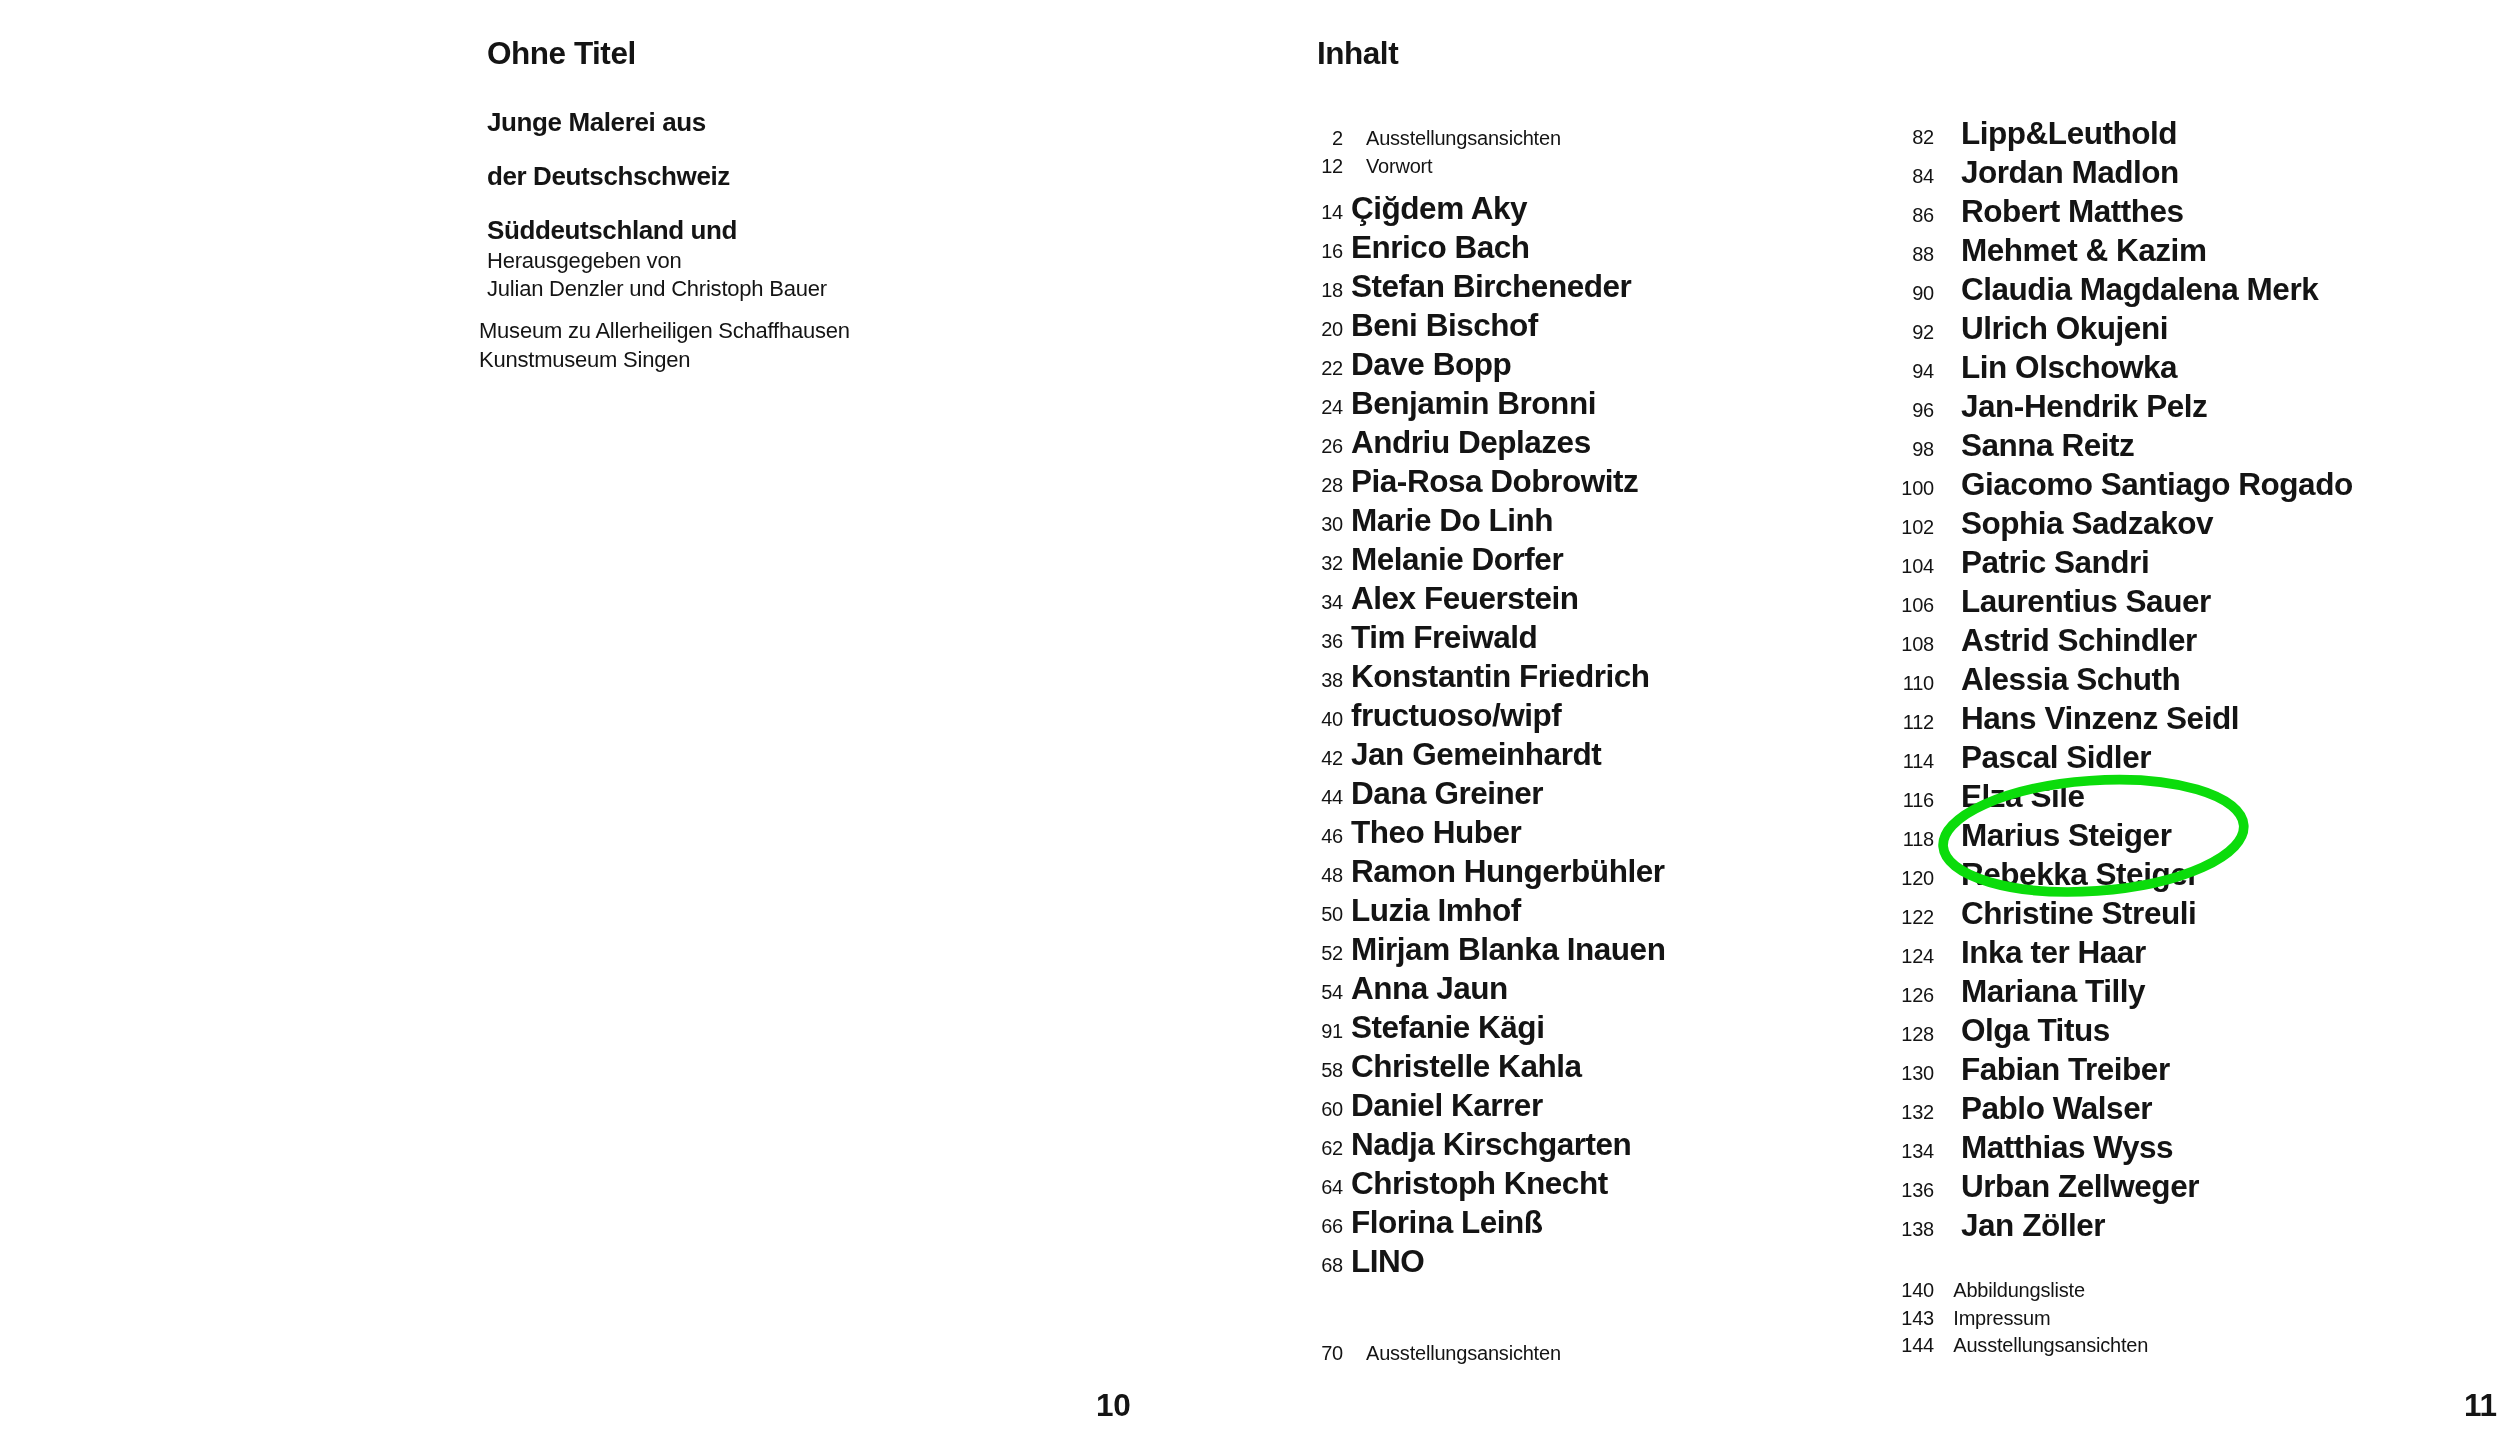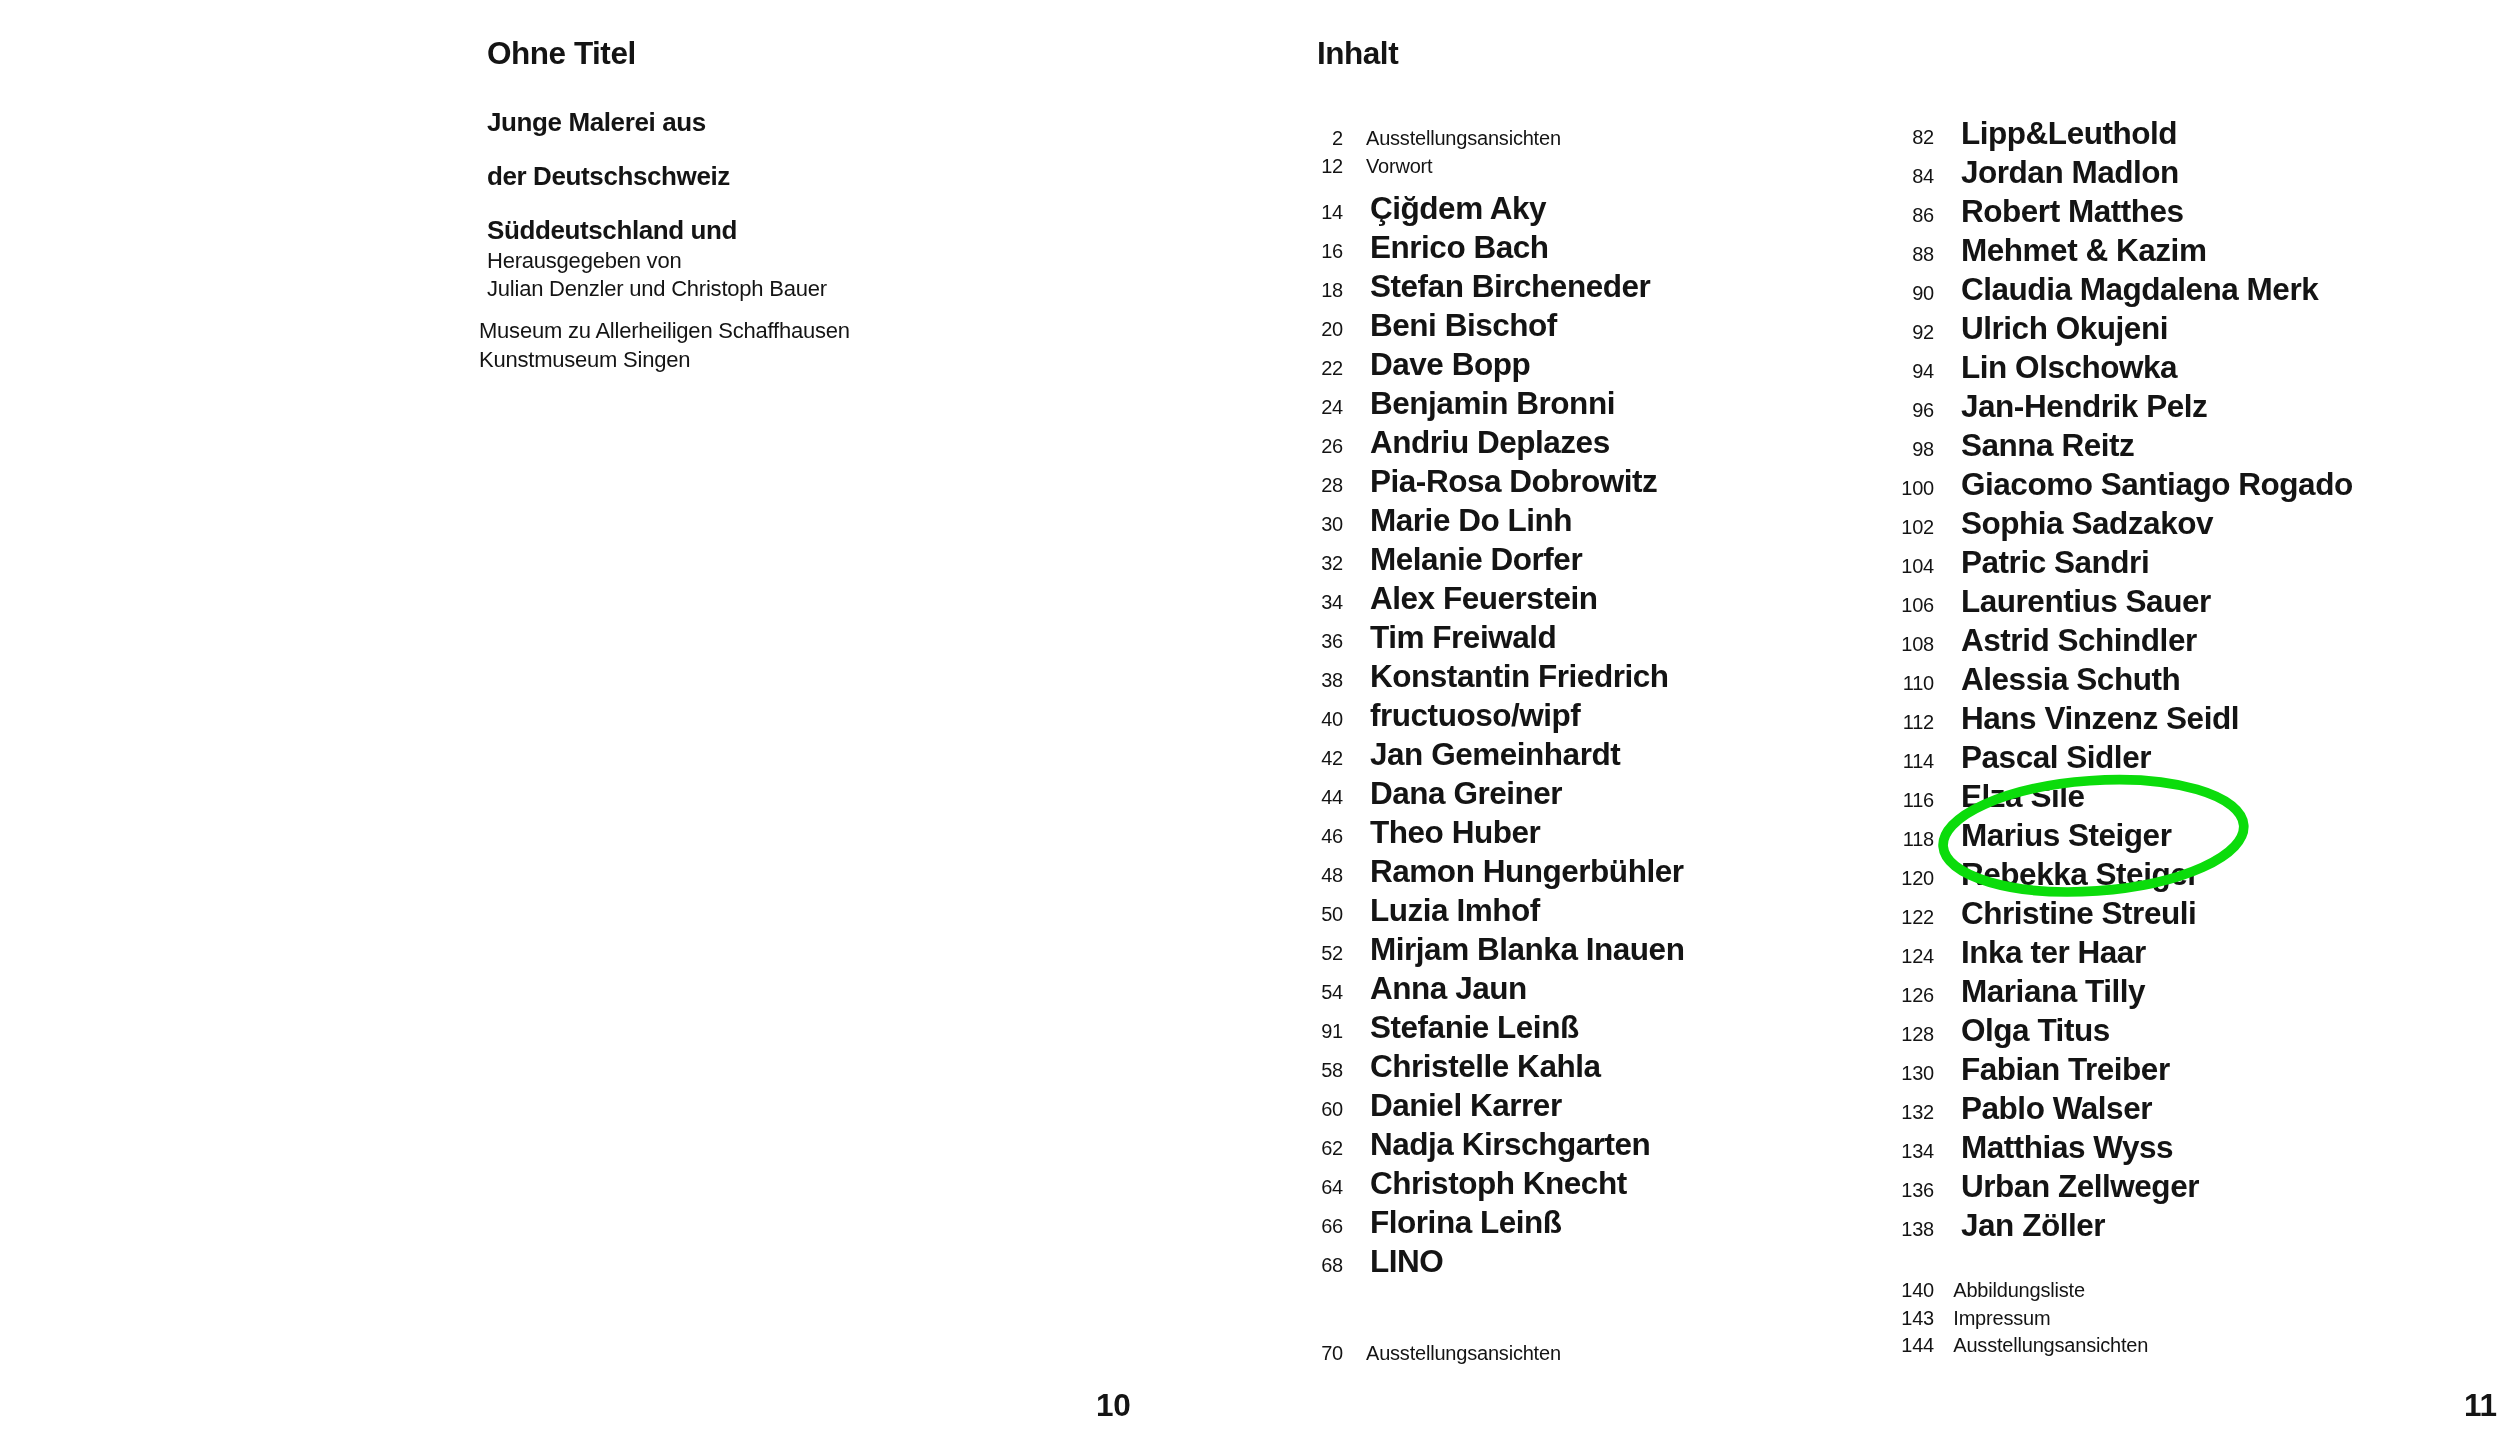--- a/index.html
+++ b/index.html
@@ -67,21 +67,21 @@
     width: 50px;
     text-align: right;
     font-size: 20px;
     font-weight: 400;
     letter-spacing: -0.01em;
     flex: 0 0 auto;
   }
 
   
   .rows-artists .toc-row { height: 39px; }
-  .rows-artists .toc-row .num { margin-right: 27px; }
+  .rows-artists .toc-row .num { margin-right: 8px; }
   .rows-artists .toc-row .name {
     font-size: 31.5px;
     font-weight: 600;
     letter-spacing: -0.015em;
     line-height: 39px;
   }
 
   
   .rows-small .toc-row { height: 27.6px; }
   .rows-small .toc-row .num { margin-right: 23px; }
@@ -234,21 +234,21 @@
       <div class="toc-row">
         <span class="num">52</span>
         <span class="name">Mirjam Blanka Inauen</span>
       </div>
       <div class="toc-row">
         <span class="num">54</span>
         <span class="name">Anna Jaun</span>
       </div>
       <div class="toc-row">
         <span class="num">91</span>
-        <span class="name">Stefanie Leinß</span>
+        <span class="name">Stefanie Kägi</span>
       </div>
       <div class="toc-row">
         <span class="num">58</span>
         <span class="name">Christelle Kahla</span>
       </div>
       <div class="toc-row">
         <span class="num">60</span>
         <span class="name">Daniel Karrer</span>
       </div>
       <div class="toc-row">

